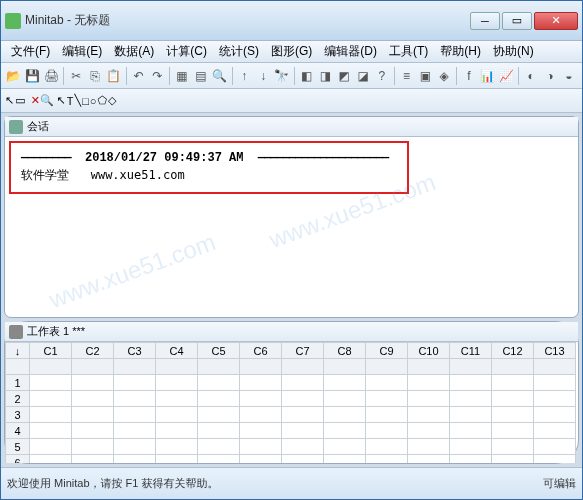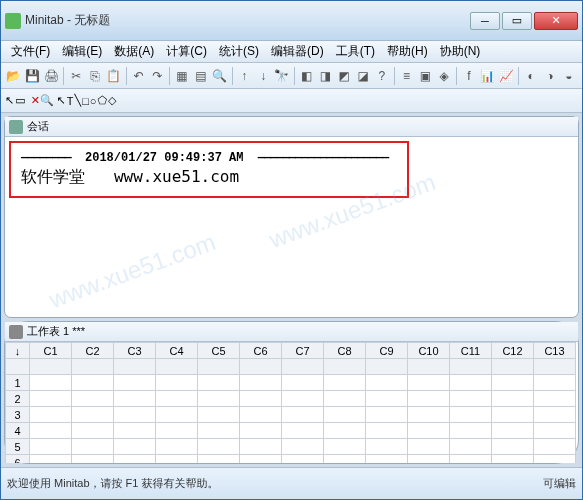--- a/index.html
+++ b/index.html
@@ -19,21 +19,21 @@
 .toolbar2 { height: 24px; background: linear-gradient(#f0f6fc, #e0ebf5); display: flex; align-items: center; padding: 0 4px; border-bottom: 1px solid #b0c0d0; gap: 1px; }
 .content { flex: 1; background: #d0dce8; padding: 3px; display: flex; flex-direction: column; gap: 3px; overflow: hidden; }
 .panel { background: #fff; border: 1px solid #98aabf; display: flex; flex-direction: column; }
 .panel-header { height: 20px; background: linear-gradient(#f4f8fc, #e2ecf6); border-bottom: 1px solid #b0c0d0; display: flex; align-items: center; padding: 0 4px; font-size: 11px; }
 .panel-header .picon { width: 14px; height: 14px; margin-right: 4px; background: #7a9; border-radius: 2px; }
 .session { height: 202px; border-radius: 7px; }
 .session-body { flex: 1; padding: 4px; position: relative; }
 .redbox { border: 2px solid #e02020; padding: 8px 10px; width: 400px; }
 .redbox .line1 { font-family: "Courier New", monospace; font-size: 12px; font-weight: bold; letter-spacing: 0; }
 .redbox .dashes { letter-spacing: -1px; }
-.redbox .line2 { font-family: "SimSun", monospace; font-size: 16px; margin-top: 2px; }
+.redbox .line2 { font-family: "SimSun", monospace; font-size: 12px; margin-top: 2px; }
 .worksheet { flex: 1; min-height: 0; border-radius: 24px; }
 .ws-body { flex: 1; overflow: auto; }
 table { border-collapse: collapse; font-size: 11px; }
 th, td { border: 1px solid #c8d0d8; height: 16px; padding: 0; text-align: center; }
 th { background: #eef2f6; font-weight: normal; width: 42px; }
 th.rowhdr { width: 24px; background: #eef2f6; }
 td { width: 42px; background: #fff; }
 .corner { width: 24px; background: #eef2f6; }
 .statusbar { height: 32px; background: linear-gradient(#e8f2fc, #d4e4f4); border-top: 1px solid #b0c0d0; display: flex; align-items: center; padding: 0 6px; font-size: 11px; color: #333; justify-content: space-between; }
 .watermark { position: absolute; color: rgba(100,160,220,0.18); font-size: 24px; transform: rotate(-20deg); pointer-events: none; font-family: Arial; }
@@ -51,20 +51,21 @@
       <div class="close">✕</div>
     </div>
   </div>
 
   <div class="menubar">
     <span>文件(F)</span>
     <span>编辑(E)</span>
     <span>数据(A)</span>
     <span>计算(C)</span>
     <span>统计(S)</span>
+    <span>图形(G)</span>
     <span>编辑器(D)</span>
     <span>工具(T)</span>
     <span>帮助(H)</span>
     <span>协助(N)</span>
   </div>
 
   <div class="toolbar">
     <div class="btn">📂</div>
     <div class="btn">💾</div>
     <div class="btn">🖨</div>

